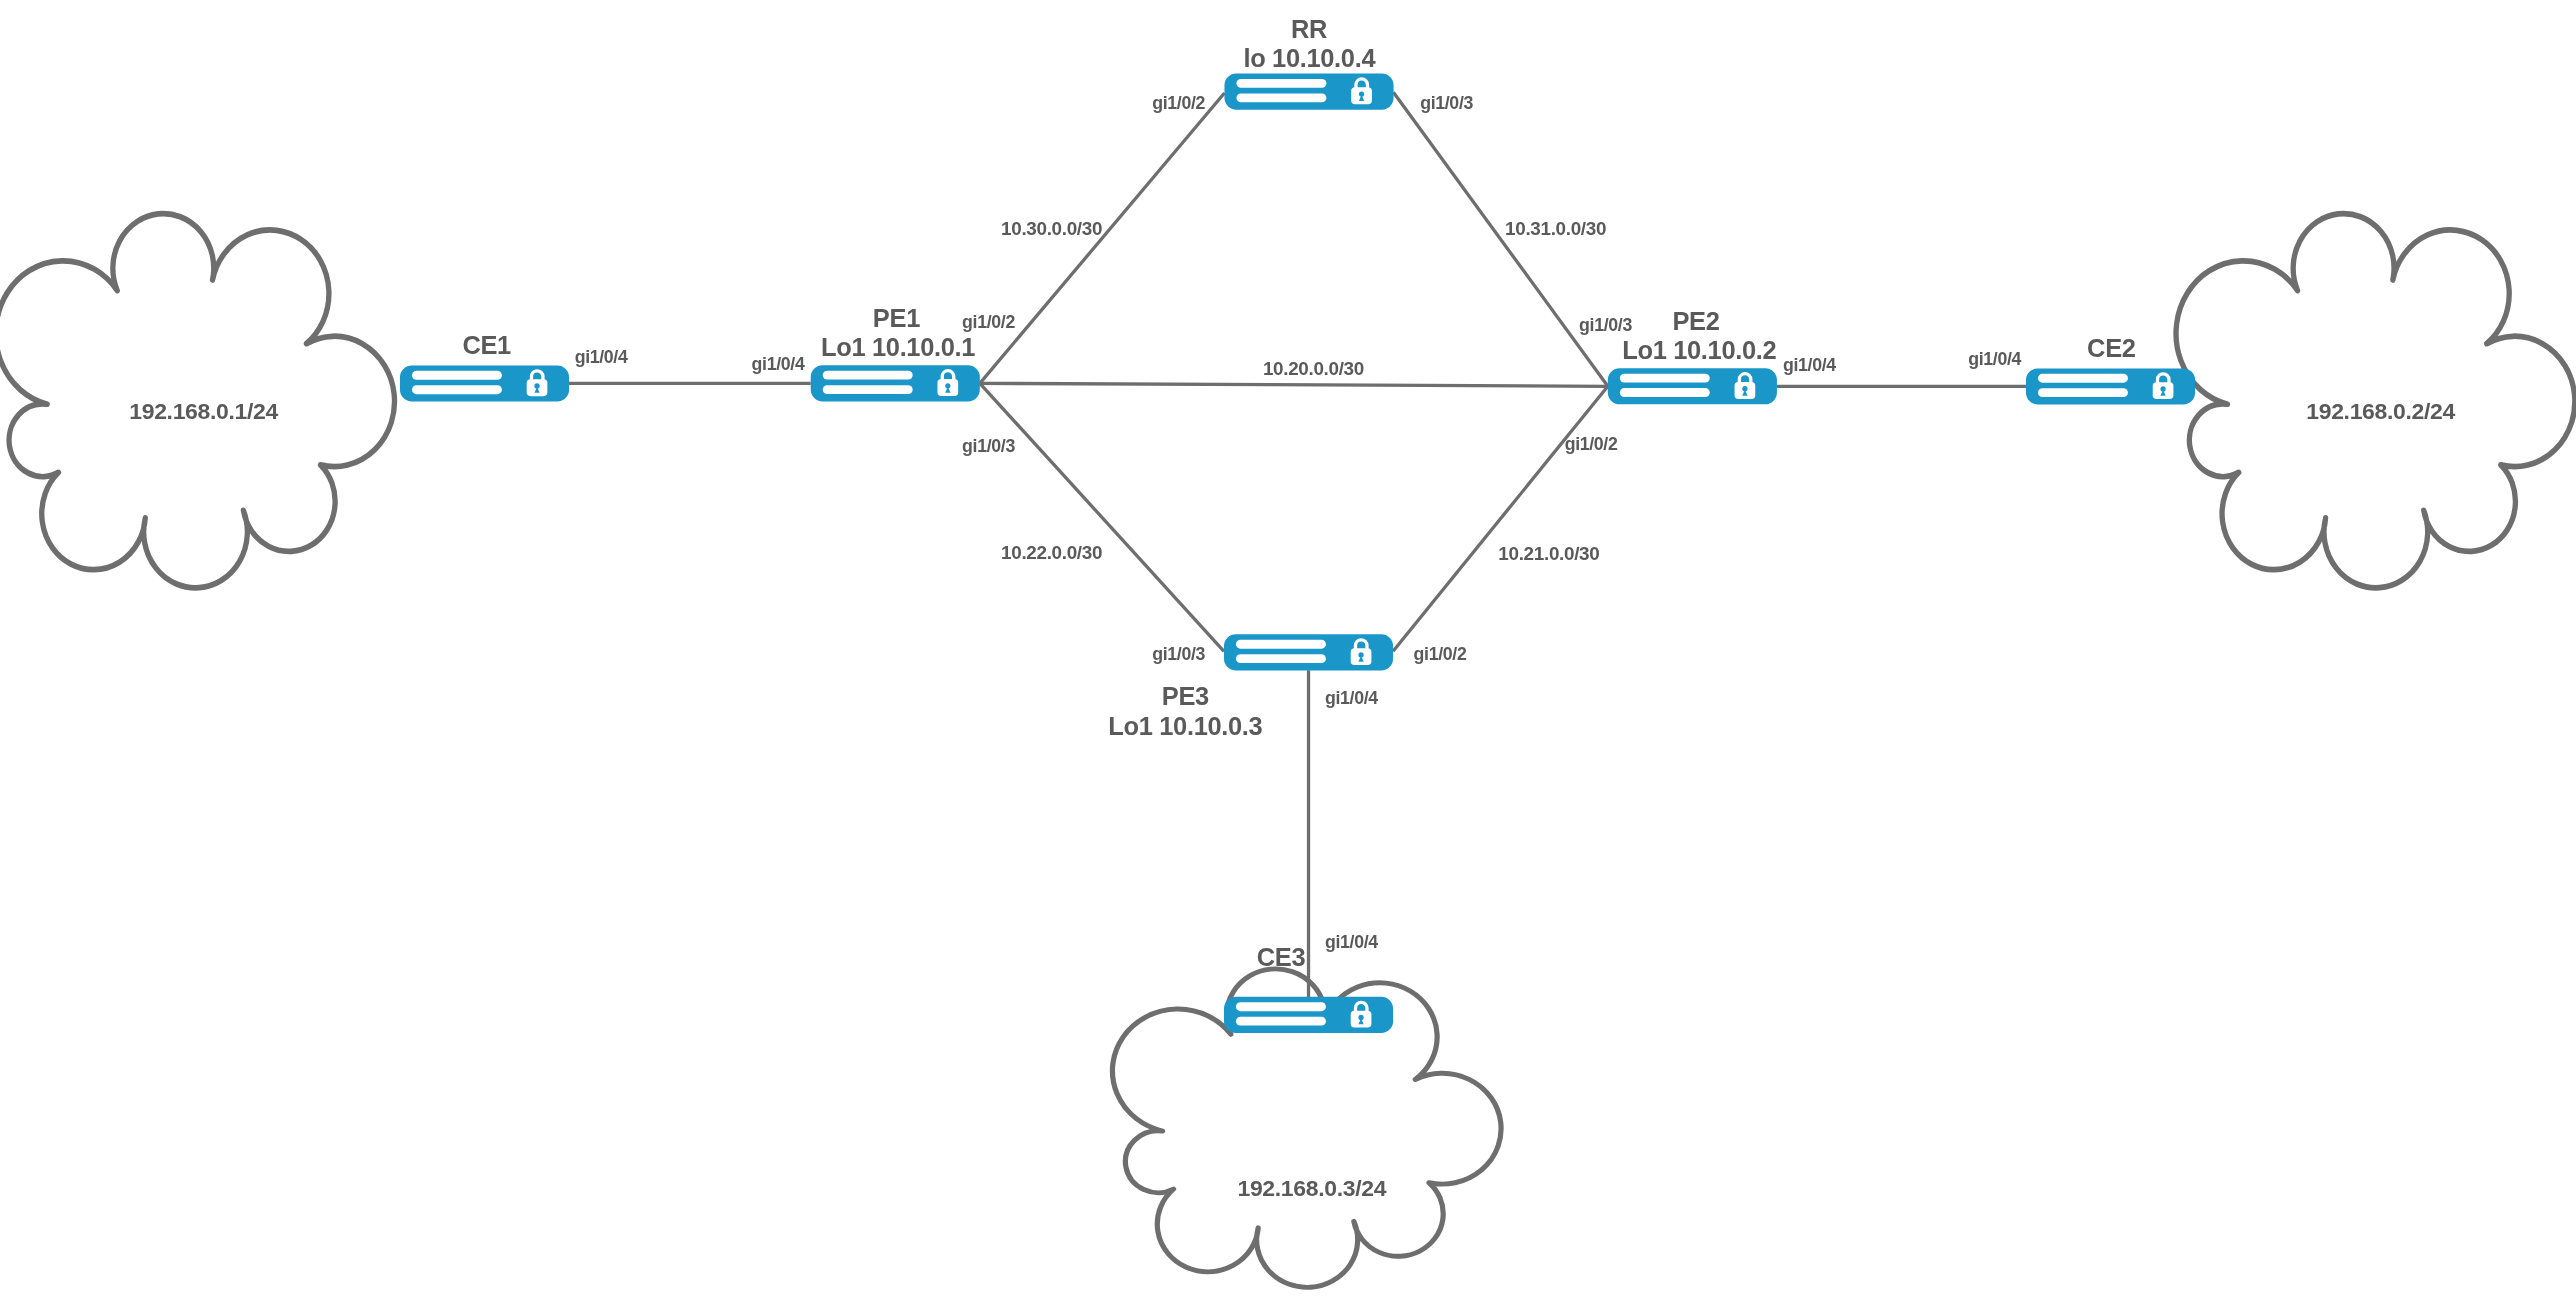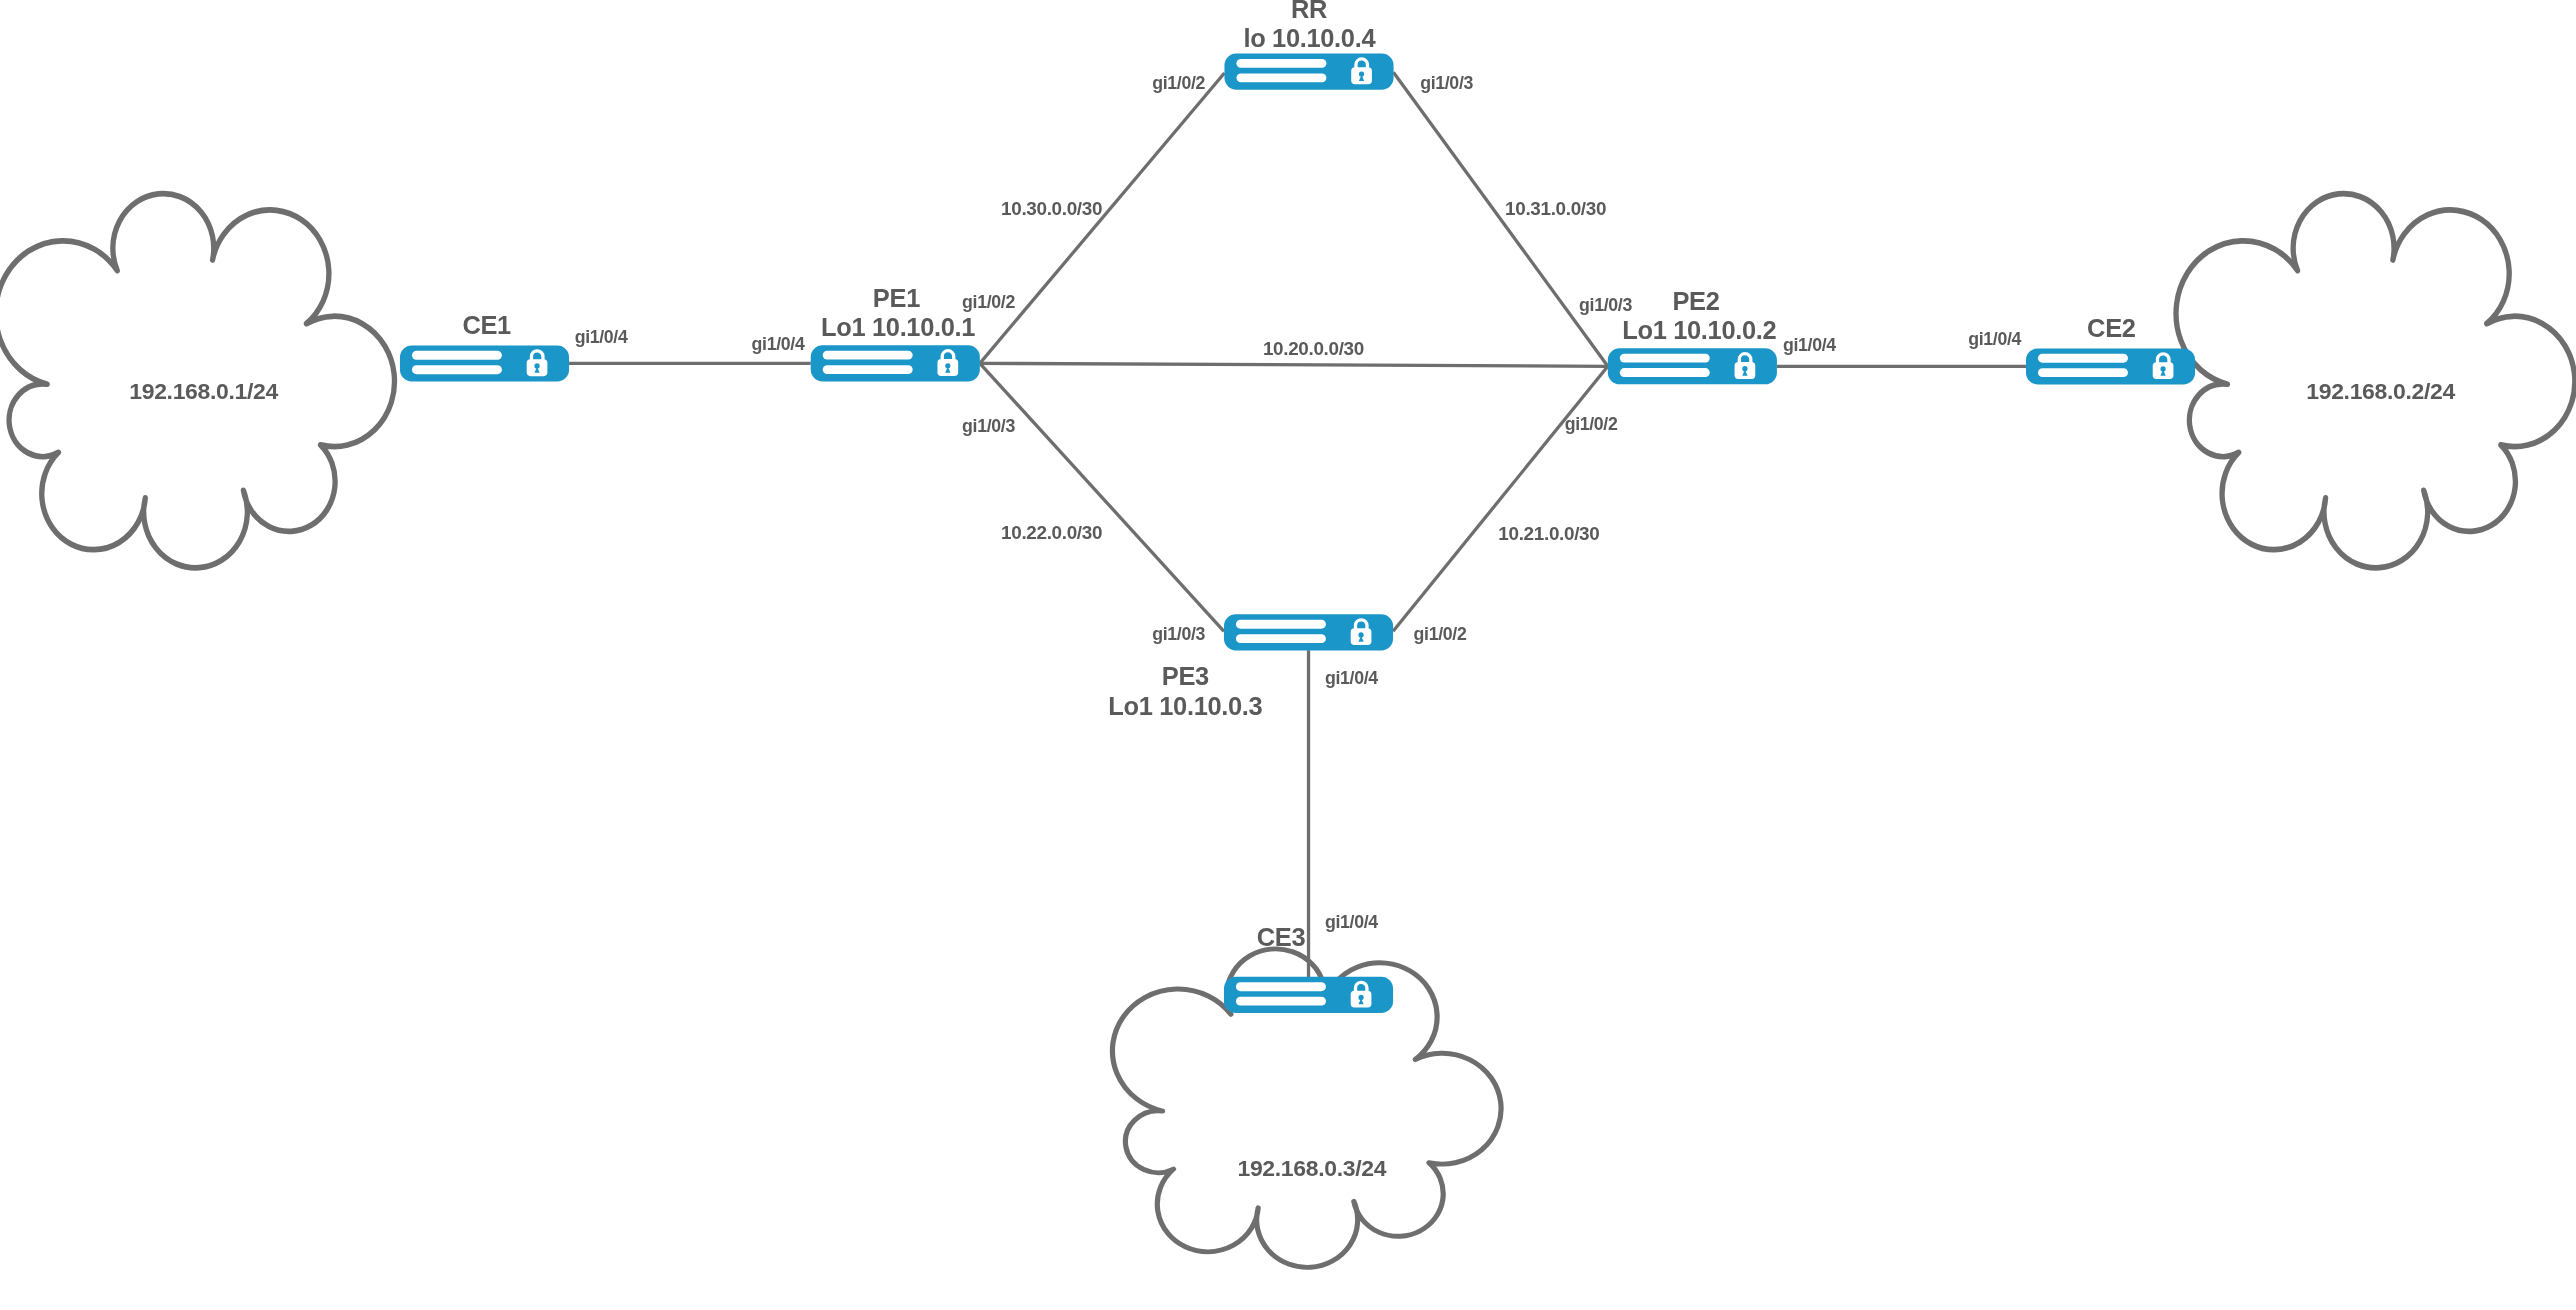--- a/index.html
+++ b/index.html
@@ -1,16 +1,16 @@
 <!DOCTYPE html>
 <html style="font-size:8.2px"><head>
 <meta charset="utf-8">
 <style>
   html,body{margin:0;padding:0;background:#ffffff;}
-  .canvas-wrap{width:100%;background:#be185d;}
+  .canvas-wrap{width:100%;background:#be185d;margin-top:20px;}
   svg{display:block;width:100%;height:auto;background:#ffffff;}
   text{font-family:"Liberation Sans",sans-serif;font-weight:bold;fill:#5a5a5a;}
   .name{font-size:15.5px;letter-spacing:-0.2px;}
   .port{font-size:10.8px;letter-spacing:-0.2px;}
   .net{font-size:11.5px;letter-spacing:-0.2px;}
   .cloudlbl{font-size:14px;letter-spacing:-0.2px;}
   .mid{text-anchor:middle;}
   .end{text-anchor:end;}
   .link{stroke:#6e6e6e;stroke-width:2;fill:none;}
   .cloud{fill:#ffffff;stroke:#6e6e6e;stroke-width:3.8;stroke-linejoin:round;}

